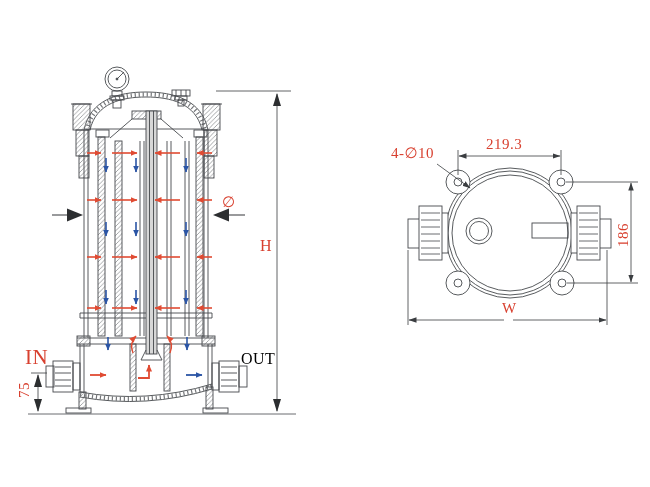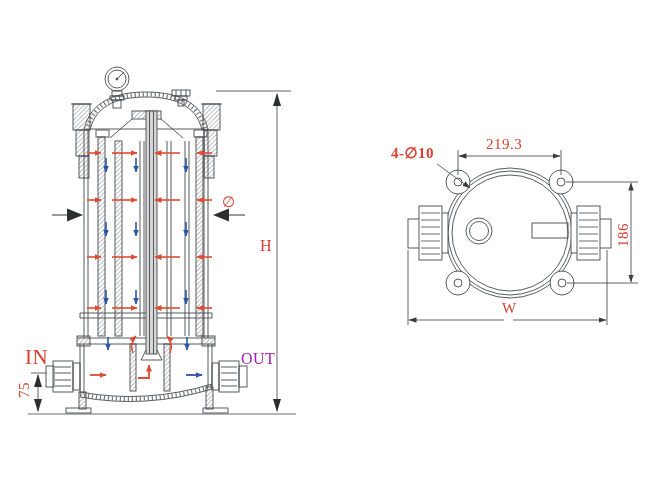--- a/index.html
+++ b/index.html
@@ -11,21 +11,21 @@
     overflow:hidden;
   }
   .canvas svg{position:absolute;left:0;top:0;}
   .lbl{
     position:absolute;
     line-height:1;
     white-space:nowrap;
     letter-spacing:0.5px;
   }
   .red{color:#d8402f;}
-  .blue{color:#a21caf;}
+  .blue{color:#000000;}
   .rot{
     width:36px;height:16px;
     text-align:center;
     transform:rotate(-90deg);
   }
 </style>
 </head>
 <body>
 
 <div class="canvas">
@@ -315,18 +315,18 @@
     </g>
   </g>
 </svg>
 
 <span class="lbl red" style="left:25px;top:347px;font-size:21px;">IN</span>
 <span class="lbl blue" style="left:241px;top:351px;font-size:16px;">OUT</span>
 <span class="lbl red" style="left:260px;top:238px;font-size:16px;">H</span>
 <span class="lbl red rot" style="left:7px;top:382px;font-size:15px;">75</span>
 <span class="lbl red" style="left:222px;top:195px;font-size:15px;">∅</span>
 
-<span class="lbl red" style="left:391px;top:146px;font-size:15px;font-weight:bold;">4-∅10</span>
+<span class="lbl red" style="left:391px;top:146px;font-size:15px;">4-∅10</span>
 <span class="lbl red" style="left:486px;top:137px;font-size:15px;">219.3</span>
 <span class="lbl red rot" style="left:606px;top:227px;font-size:15px;">186</span>
 <span class="lbl red" style="left:502px;top:301px;font-size:15px;">W</span>
 
 </div>
 
 </body></html>

